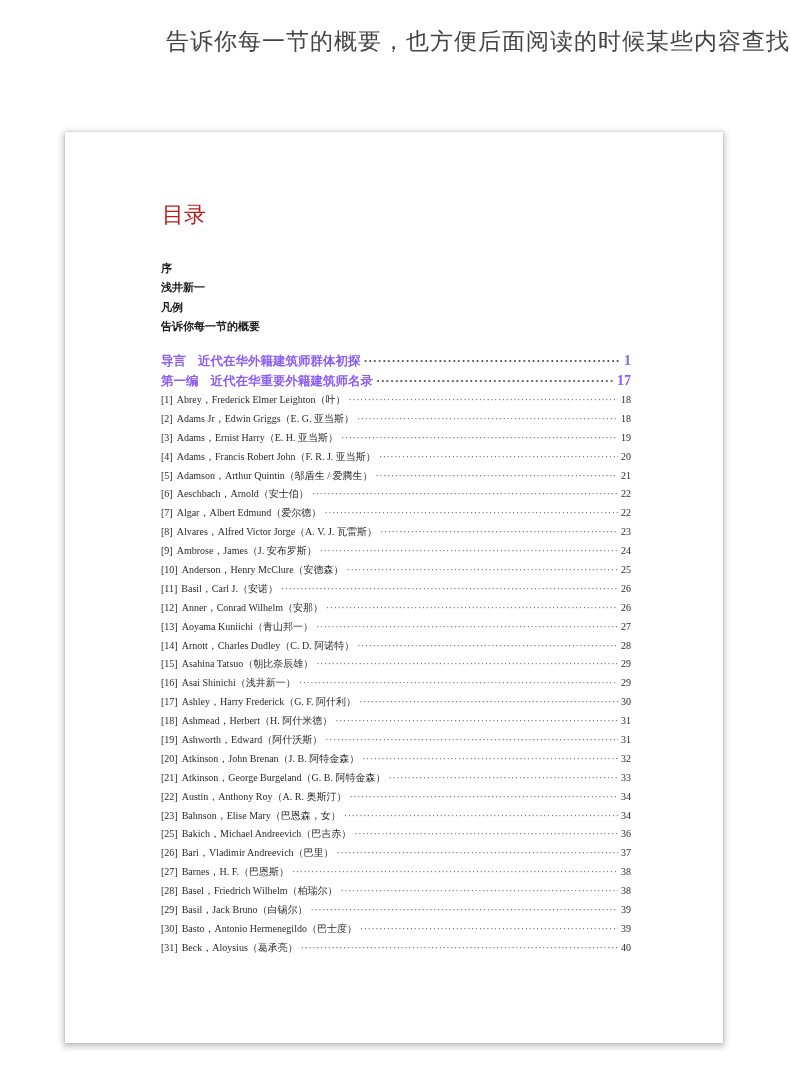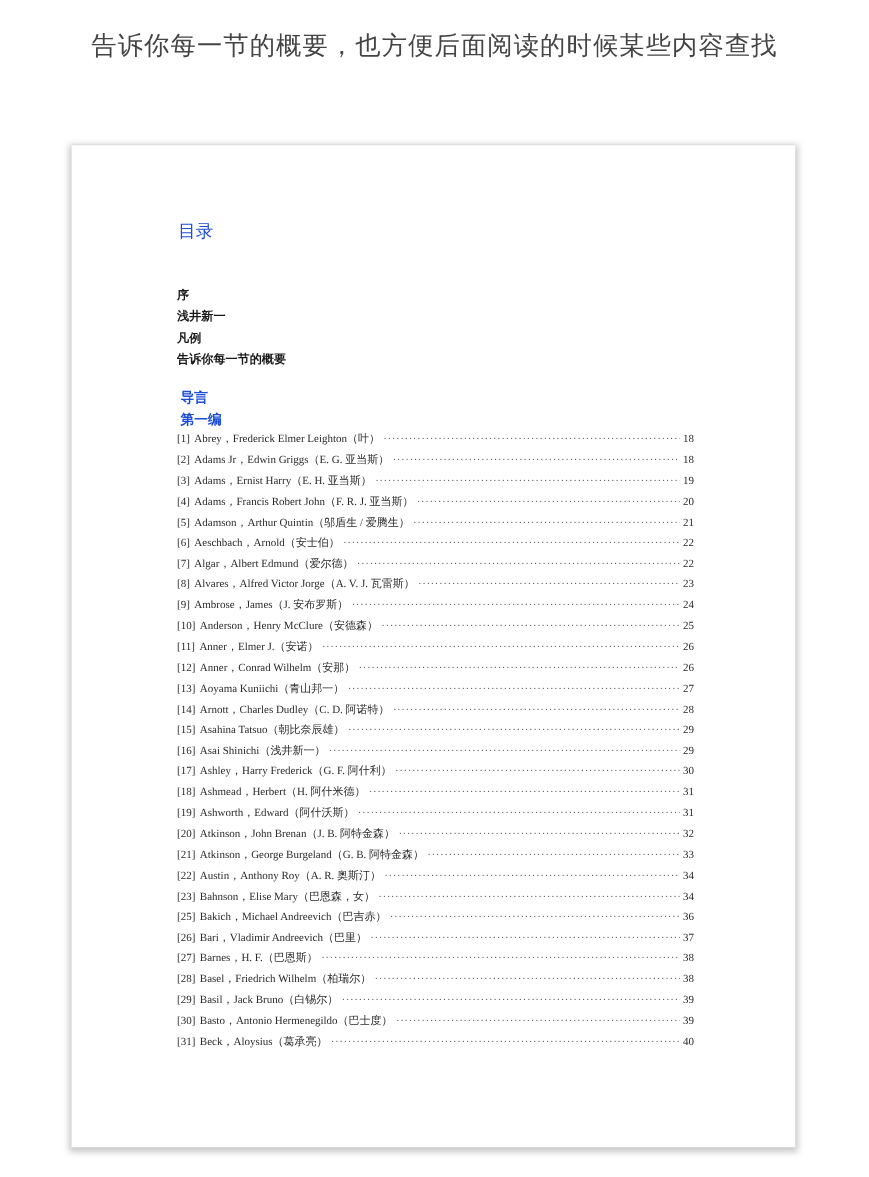--- a/index.html
+++ b/index.html
@@ -3,45 +3,45 @@
 <meta charset="utf-8">
 <style>
   html, body { margin: 0; padding: 0; }
   body {
     width: 790px; height: 1070px; background: #ffffff;
     position: relative; overflow: hidden;
     font-family: "DejaVu Sans", sans-serif;
   }
   .banner {
     position: absolute; left: 0; top: 26px; width: 790px;
-    text-align: center; font-size: 23px; color: #444444;
+    text-align: right; font-size: 23px; color: #444444;
     letter-spacing: 1px; font-family: "DejaVu Sans", sans-serif;
   }
   .page {
     position: absolute; left: 65px; top: 132px; width: 658px; height: 911px;
     background: #ffffff;
     box-shadow: 0 2px 6px 2px rgba(0,0,0,0.22), 0 0 2px rgba(0,0,0,0.15);
   }
   .toc-title {
     position: absolute; left: 97px; top: 68px;
-    font-family: "DejaVu Serif", serif; font-size: 16px; color: #1d4ed8; font-weight: normal;
+    font-family: "DejaVu Serif", serif; font-size: 22px; color: #b91c1c; font-weight: normal;
   }
   .front {
     position: absolute; left: 96px; top: 127px;
     font-family: "DejaVu Serif", serif; font-size: 11px; font-weight: bold; color: #1a1a1a;
   }
   .front div { height: 19.3px; line-height: 19.3px; }
   .toc {
     position: absolute; left: 96px; top: 219px; width: 470px;
     font-family: "Liberation Serif", serif; color: #2a2a2a;
   }
   .row {
     display: flex; align-items: baseline; white-space: nowrap; overflow: hidden;
   }
-  .row.major { height: 20px; line-height: 20px; font-size: 12.5px; font-weight: bold; color: #1d4ed8; flex-direction: column; }
+  .row.major { height: 20px; line-height: 20px; font-size: 12.5px; font-weight: bold; color: #8b5cf6; }
   .row.entry { height: 18.9px; line-height: 18.9px; font-size: 10px; }
   .row .lbl { flex: 0 0 auto; }
   .row .gap { flex: 0 0 auto; width: 12px; }
   .row .dots {
     flex: 1 1 auto; overflow: hidden; margin: 0 3px;
     color: #555555; letter-spacing: 0.5px;
   }
   .row .dots::after {
     content: "··································································································································································";
   }
@@ -135,21 +135,21 @@
           <span class="pg">24</span>
         </div>
         <div class="row entry">
           <span class="lbl num">[10]</span>
           <span class="lbl">Anderson，Henry McClure（安德森）</span>
           <span class="dots"></span>
           <span class="pg">25</span>
         </div>
         <div class="row entry">
           <span class="lbl num">[11]</span>
-          <span class="lbl">Anner，Elmer J.（安诺）</span>
+          <span class="lbl">Basil，Carl J.（安诺）</span>
           <span class="dots"></span>
           <span class="pg">26</span>
         </div>
         <div class="row entry">
           <span class="lbl num">[12]</span>
           <span class="lbl">Anner，Conrad Wilhelm（安那）</span>
           <span class="dots"></span>
           <span class="pg">26</span>
         </div>
         <div class="row entry">

